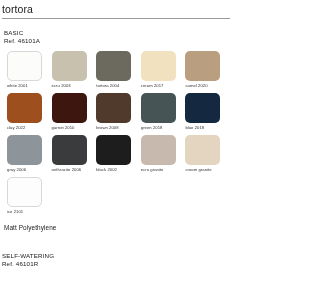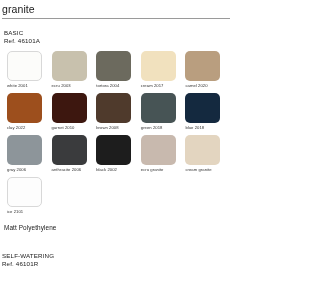--- a/index.html
+++ b/index.html
@@ -97,21 +97,21 @@
     margin-top: 20px;
     margin-left: 2px;
   }
 </style>
 </head>
 <body>
 
 <div class="page">
 
   <div class="page-header">
-    <div class="page-title">granite</div>
+    <div class="page-title">tortora</div>
   </div>
   <div class="header-rule"></div>
 
   <div class="section">
     <div class="section-head">
       <div class="section-name">BASIC</div>
       <div class="section-ref">Ref. 46101A</div>
     </div>
 
     <div class="swatch-grid">

